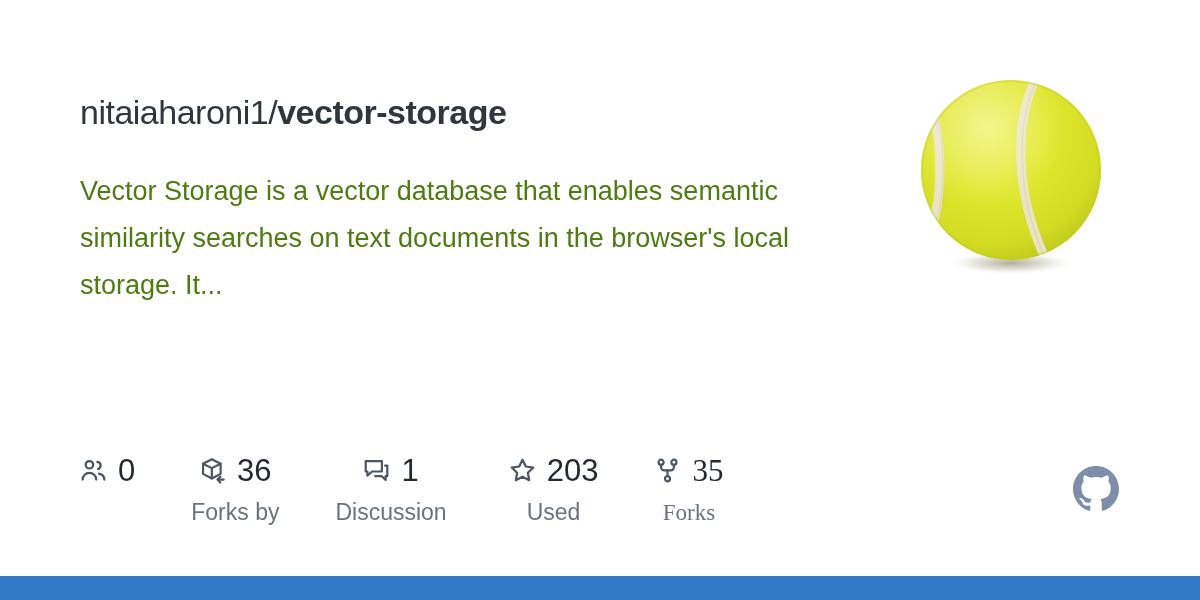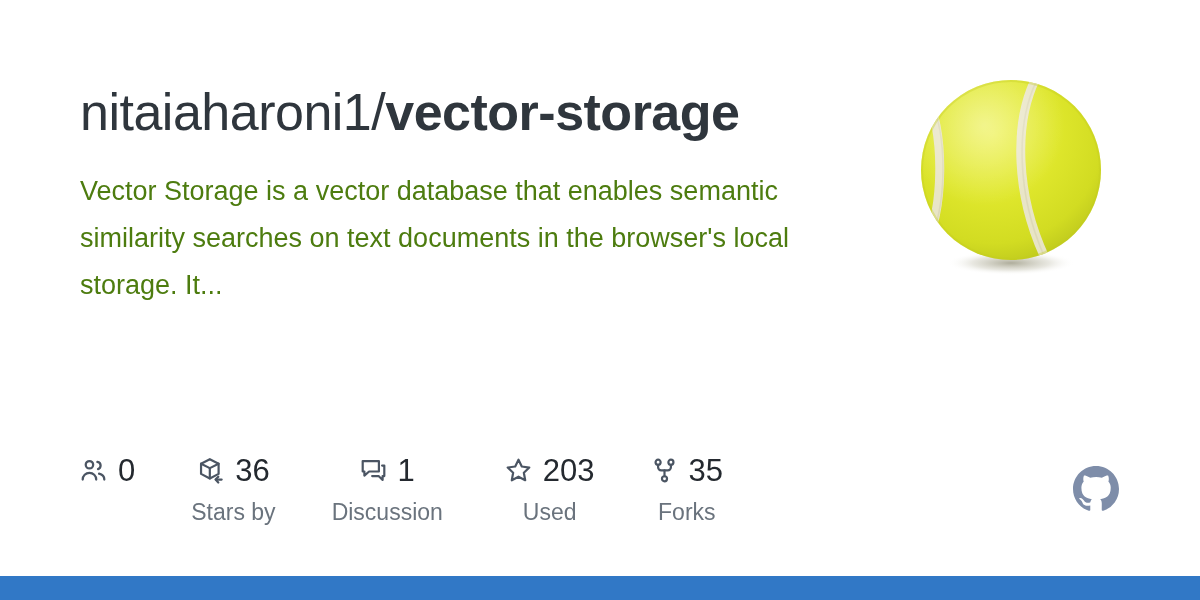--- a/index.html
+++ b/index.html
@@ -24,21 +24,21 @@
 
   
   .content {
     position: absolute;
     left: 80px;
     top: 78px;
     width: 790px;
   }
 
   .repo-title {
-    font-size: 52px;
+    font-size: 34px;
     line-height: 68px;
     color: #2f363d;
     font-weight: 400;
     letter-spacing: -0.5px;
     margin: 0;
     word-break: break-word;
   }
   .repo-title .owner { font-weight: 400; }
   .repo-title .slash { font-weight: 400; }
   .repo-title .name  { font-weight: 700; }
@@ -96,21 +96,21 @@
     color: #6a737d;
     font-weight: 400;
     white-space: nowrap;
   }
 
   
   .stat-contributors { margin-left: 0;   margin-right: 56px; }
   .stat-usedby       { margin-right: 56px; }
   .stat-discussion   { margin-right: 62px; }
   .stat-stars        { margin-right: 56px; justify-content: center; }
-  .stat-forks        { margin-right: 17px; }
+  .stat-forks        { margin-right: 17px; font-family: Liberation Serif, serif; }
 
   
   .gh-mark {
     position: absolute;
     left: 1073px;
     top: 466px;
     width: 46px;
     height: 46px;
     color: #7e8da9;
   }
@@ -168,21 +168,21 @@
           <svg viewBox="0 0 16 16" fill="none" stroke="currentColor" stroke-width="1.3" stroke-linecap="round" stroke-linejoin="round">
             <path d="M7.6 1.3 12.8 4v6l-5.2 2.7L2.4 10V4z"></path>
             <path d="M2.4 4l5.2 2.6L12.8 4"></path>
             <path d="M7.6 6.7v6"></path>
             <path d="M14.6 13.4h-3.4"></path>
             <path d="M12.6 11.7l-1.6 1.7 1.6 1.7"></path>
           </svg>
         </span>
         <span class="stat-value">36</span>
       </div>
-      <div class="stat-label">Stars by</div>
+      <div class="stat-label">Forks by</div>
     </div>
 
     <div class="stat stat-discussion">
       <div class="stat-top">
         <span class="stat-icon">
           <svg viewBox="0 0 16 16" fill="none" stroke="currentColor" stroke-width="1.3" stroke-linecap="round" stroke-linejoin="round">
             <path d="M1.6 2.4h9.6v6.2H5.4L2.6 11V8.6H1.6z"></path>
             <path d="M13.1 5.1h1.3v6.2h-1v2.3l-2.4-2.3H7.2"></path>
           </svg>
         </span>

